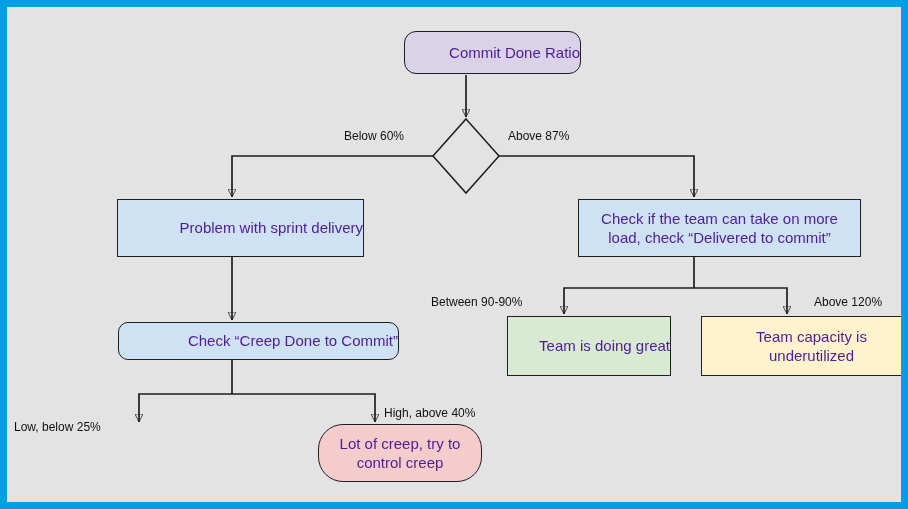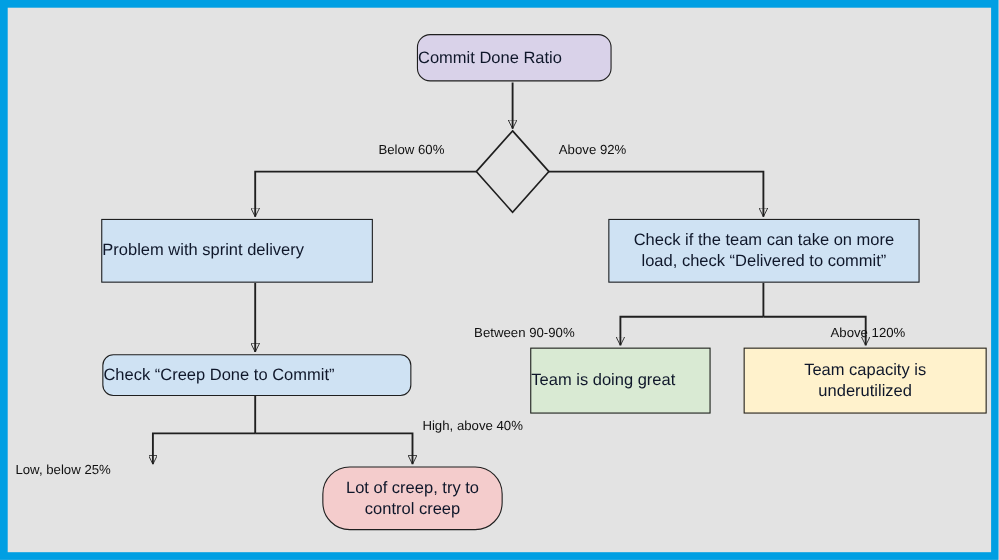--- a/index.html
+++ b/index.html
@@ -14,24 +14,25 @@
   .frame{
     position:absolute;inset:0;
     border:7px solid #009fe3;
     pointer-events:none;
     z-index:30;
   }
   .node{
     position:absolute;
     box-sizing:border-box;
     border:1.5px solid #1f1f1f;
-    display:flex;align-items:center;justify-content:flex-start;
+    display:flex;align-items:center;justify-content:flex-end;
     text-align:center;
-    font-size:15px;line-height:1.27;color:#0f172a;
+    font-size:15px;line-height:1.27;color:#4c1d95;
     z-index:10;
+    margin-left:25px;
   }
   .node-start{
     left:379px;top:31px;width:177px;height:43px;
     border-radius:12px;
   }
   .node-problem{left:92px;top:199px;width:247px;height:58px;}
   .node-check-load{left:553px;top:199px;width:283px;height:58px;padding:16px 14px;}
   .node-check-creep{left:93px;top:322px;width:281px;height:38px;border-radius:10px;}
   .node-doing-great{left:482px;top:316px;width:164px;height:60px;}
   .node-underutilized{left:676px;top:316px;width:221px;height:60px;padding:0 14px;}
@@ -39,23 +40,23 @@
   .node-lot-creep{left:293px;top:424px;width:164px;height:58px;padding:0 8px;border-radius:25px;}
   .edge-label{
     position:absolute;
     font-size:12px;color:#111;
     white-space:nowrap;
     z-index:12;
   }
   .lbl-below-60{left:344px;top:129px;}
   .lbl-above-70{left:508px;top:129px;}
   .lbl-between-80-90{left:431px;top:295px;}
-  .lbl-above-120{left:755px;top:295px;text-align:center;}
+  .lbl-above-120{left:814px;top:295px;text-align:center;}
   .lbl-low-below-25{left:14px;top:400px;margin-top:20px;}
-  .lbl-high-above-40{left:384px;top:380px;text-align:center;}
+  .lbl-high-above-40{left:384px;top:406px;text-align:center;}
   .wires{
     position:absolute;left:0;top:0;width:908px;height:509px;
     z-index:5;
   }
   .wires path, .wires polygon{
     stroke:#1f1f1f;
     fill:none;
   }
 </style>
 </head>
@@ -105,20 +106,20 @@
   <div class="node node-underutilized" style="background: rgb(255, 242, 204);">
     <span>Team capacity is underutilized</span>
   </div>
 
 
   <div class="node node-lot-creep" style="background: rgb(244, 204, 204);">
     <span>Lot of creep, try to control creep</span>
   </div>
 
   <div class="edge-label lbl-below-60">Below 60%</div>
-  <div class="edge-label lbl-above-70">Above 92%</div>
+  <div class="edge-label lbl-above-70">Above 87%</div>
   <div class="edge-label lbl-between-80-90">Between 90-90%</div>
   <div class="edge-label lbl-above-120">Above 120%</div>
   <div class="edge-label lbl-low-below-25">Low, below 25%</div>
   <div class="edge-label lbl-high-above-40">High, above 40%</div>
 
   <div class="frame"></div>
 </div>
 
 </body></html>

